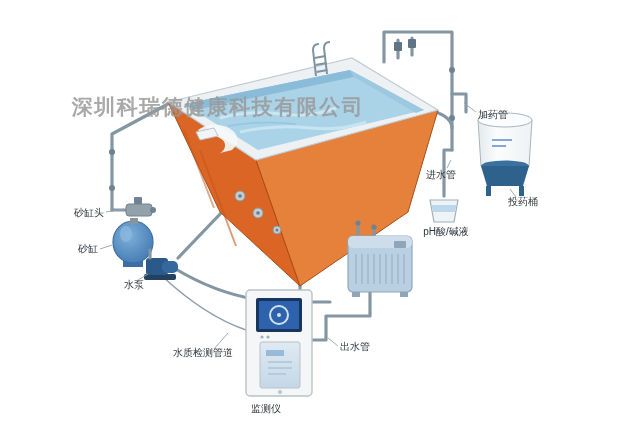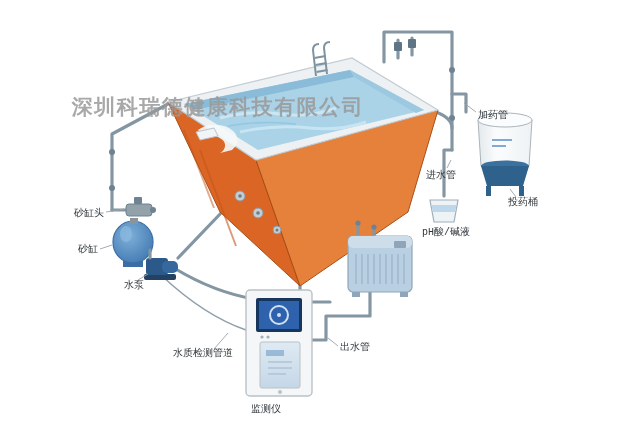--- a/index.html
+++ b/index.html
@@ -1,17 +1,17 @@
 <!DOCTYPE html>
 <html><head>
 <meta charset="utf-8">
 <style>
   html,body{margin:0;padding:0;background:#ffffff;}
   .stage{position:relative;width:630px;height:430px;background:#ffffff;overflow:hidden;
-         font-family:Liberation Mono, monospace;}
+         font-family:Liberation Sans, sans-serif;}
   svg{display:block;}
   .pipe{stroke:#8496a2;stroke-width:3.2;fill:none;stroke-linecap:round;stroke-linejoin:round;}
   .pipe-thin{stroke:#8fa0ab;stroke-width:1.5;fill:none;stroke-linecap:round;}
   .flange{fill:#6e8291;}
   .leader{stroke:#9aa4ae;stroke-width:0.9;fill:none;}
   .lbl{font-size:10px;fill:#2f353a;}
   .watermark{font-size:21px;font-weight:600;fill:#999999;opacity:0.85;letter-spacing:1.5px;}
 </style>
 </head>
 <body>

